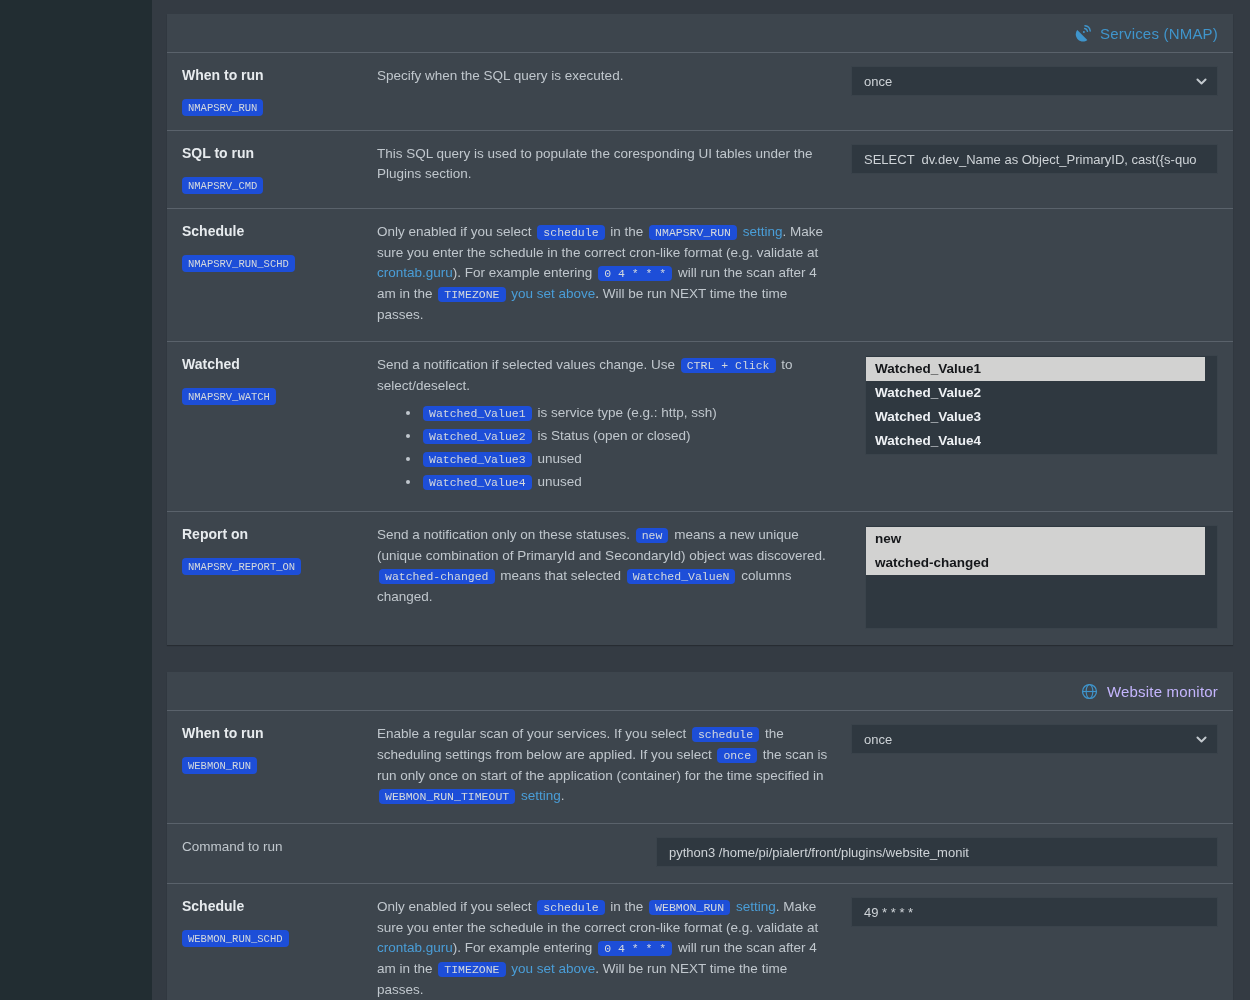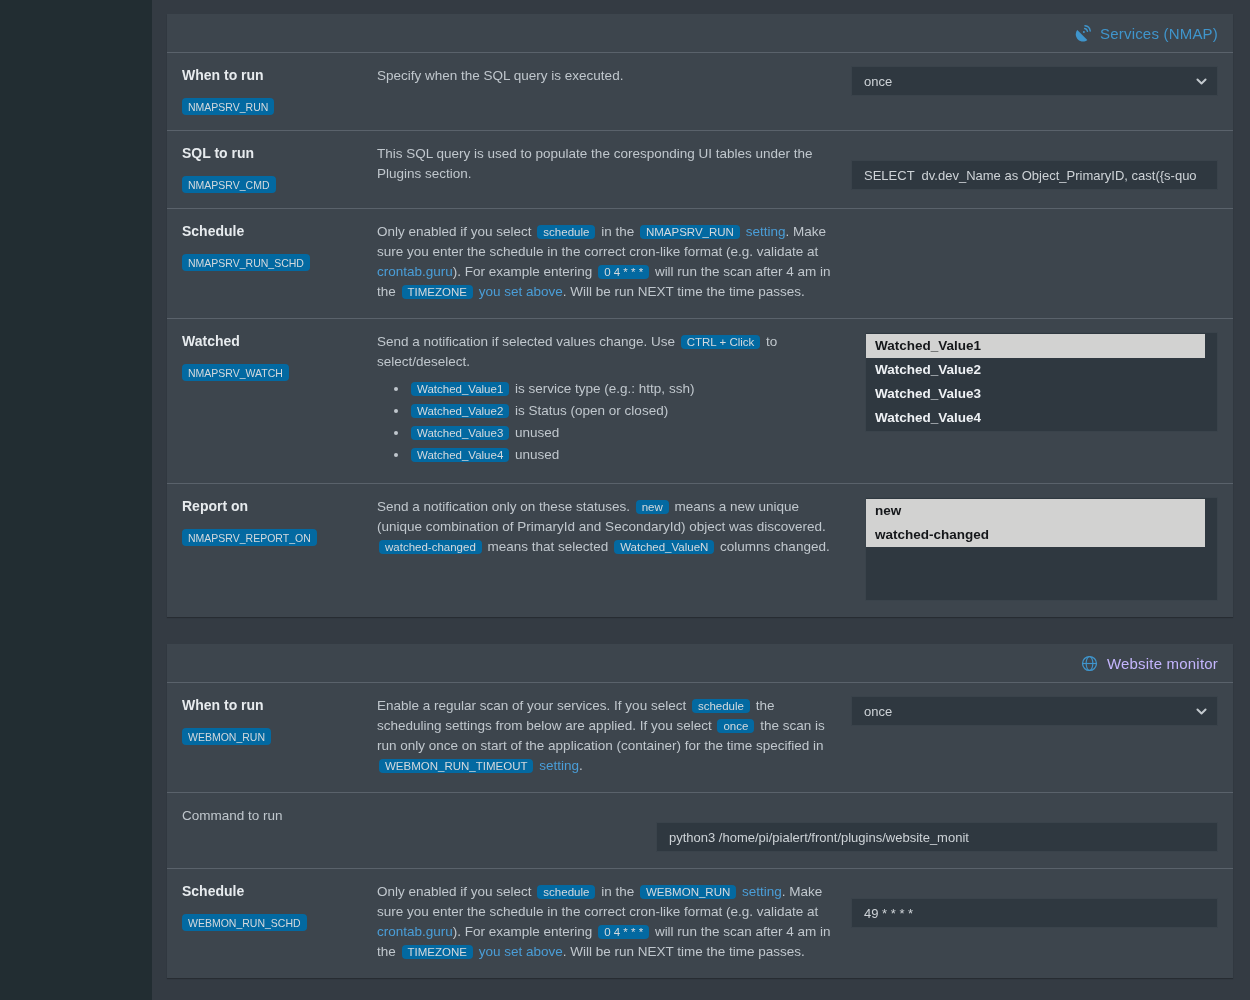--- a/index.html
+++ b/index.html
@@ -17,32 +17,32 @@
   .card-header .ttl{letter-spacing:.2px;}
   .card-header svg{width:17px;height:17px;flex:none;}
   .srow{display:flex;padding:13px 15px 16px 15px;}
   .srow + .srow{border-top:1px solid #5a626b;}
   .srow:first-of-type{padding-top:23px;}
   .col-name{width:181px;flex:none;padding-right:14px;}
   .col-desc{width:455px;flex:none;padding-right:19px;font-size:13.5px;line-height:20px;color:#c0c7cd;}
   .col-ctrl{flex:1;min-width:0;}
   .setting-name{font-weight:bold;font-size:14px;line-height:18px;color:#e7ebee;}
   .tagwrap{margin-top:12px;}
-  .tag{font-family:Liberation Sans, sans-serif;font-size:10.5px;background:#0369a1;
+  .tag{font-family:Liberation Mono, monospace;font-size:10.5px;background:#1d4ed8;
     color:#d4d9dd;padding:2.5px 6px;border-radius:4px;white-space:nowrap;}
   .col-desc .tag{font-size:11.5px;padding:1px 6px;margin:0 2px;}
   .lnk{text-decoration:none;cursor:pointer;}
   ul.bullets{margin:7px 0 0 0;padding-left:32px;}
-  ul.bullets li{margin:2px 0;}
+  ul.bullets li{margin:2px 12px;}
   .txt-input,.select-box,.num-input{
     box-sizing:border-box;width:100%;height:30px;background:#2f3840;
     border:1px solid #3a434b;color:#ced3d7;font-size:13px;font-family:"Liberation Sans",sans-serif;
     padding:0 12px;border-radius:1px;
   }
-  .txt-input{white-space:nowrap;overflow:hidden;display:block;line-height:28px;margin-top:16px;}
+  .txt-input{white-space:nowrap;overflow:hidden;display:block;line-height:28px;}
   input.txt-input{line-height:normal;}
   .select-box{position:relative;display:flex;align-items:center;cursor:pointer;}
   .select-box .chev{position:absolute;right:9px;top:8px;width:13px;height:13px;color:#c3c9ce;}
   .listbox{box-sizing:border-box;margin-left:14px;background:#2f3840;border:1px solid #3a434b;
     overflow:hidden;padding:1px 0;}
   .opt{height:24px;line-height:24px;padding:0 9px;margin-right:12px;font-size:13.5px;
     font-weight:bold;color:#eef1f4;cursor:pointer;white-space:nowrap;}
   .opt.selected{background:#d2d2d1;color:#15171a;}
 </style>
 </head>

